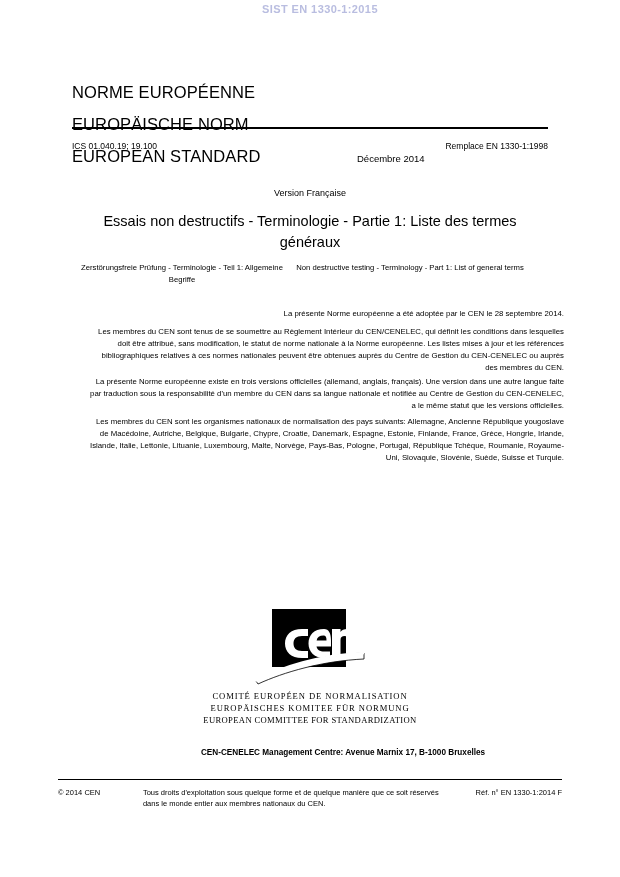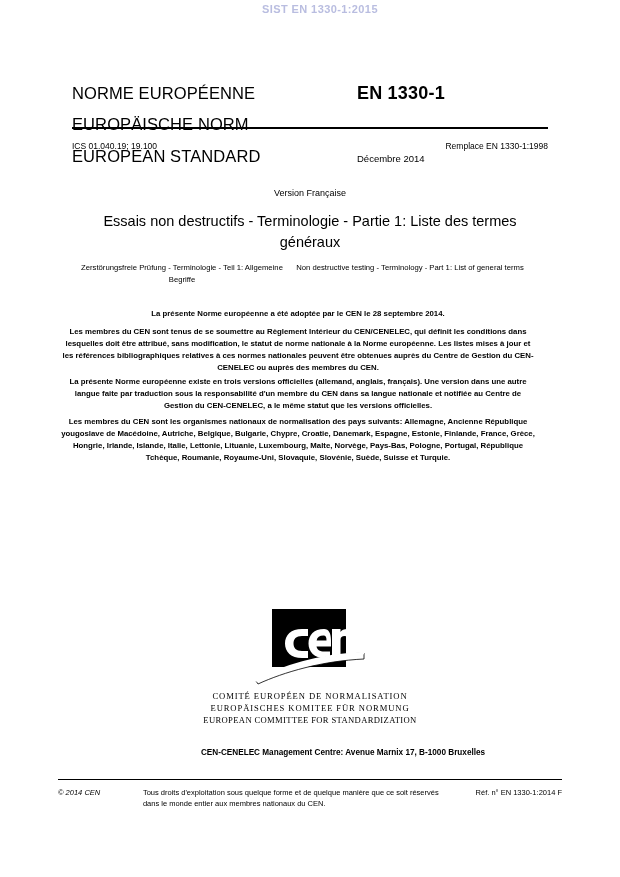--- a/index.html
+++ b/index.html
@@ -120,26 +120,25 @@
     line-height: 1.5;
   }
   .subtitle-col {
     width: 228px;
     text-align: center;
   }
 
   
   .body-block {
     position: absolute;
-    left: 60px;
+    left: 88px;
     width: 476px;
     font-size: 7.8px;
     line-height: 1.52;
-    text-align: center;
-    font-weight: bold;
+    text-align: right;
   }
   .p-adoption { top: 308px; }
   .p-members  { top: 326px; }
   .p-versions { top: 376px; }
   .p-countries{ top: 416px; }
 
   
   .logo-wrap {
     position: absolute;
     top: 607px;
@@ -196,21 +195,20 @@
     width: 504px;
     display: flex;
     justify-content: space-between;
     align-items: flex-start;
     font-size: 7.5px;
     line-height: 1.5;
   }
   .footer-copy {
     white-space: nowrap;
     padding-right: 10px;
-    font-style: italic;
   }
   .footer-mid {
     flex: 1;
     text-align: left;
     max-width: 300px;
   }
   .footer-ref {
     white-space: nowrap;
     text-align: center;
   }
@@ -218,21 +216,20 @@
 </head>
 <body>
 
 <div class="page">
 
   <div class="sist-header">SIST EN 1330-1:2015</div>
 
   <div class="masthead">
     <div class="masthead-row">
       <div class="masthead-left">NORME EUROPÉENNE</div>
-      <div class="masthead-right en-number">EN 1330-1</div>
     </div>
     <div class="masthead-row">
       <div class="masthead-left">EUROPÄISCHE NORM</div>
       <div class="masthead-right"></div>
     </div>
     <div class="masthead-row">
       <div class="masthead-left">EUROPEAN STANDARD</div>
       <div class="masthead-right date-line">Décembre 2014</div>
     </div>
   </div>

